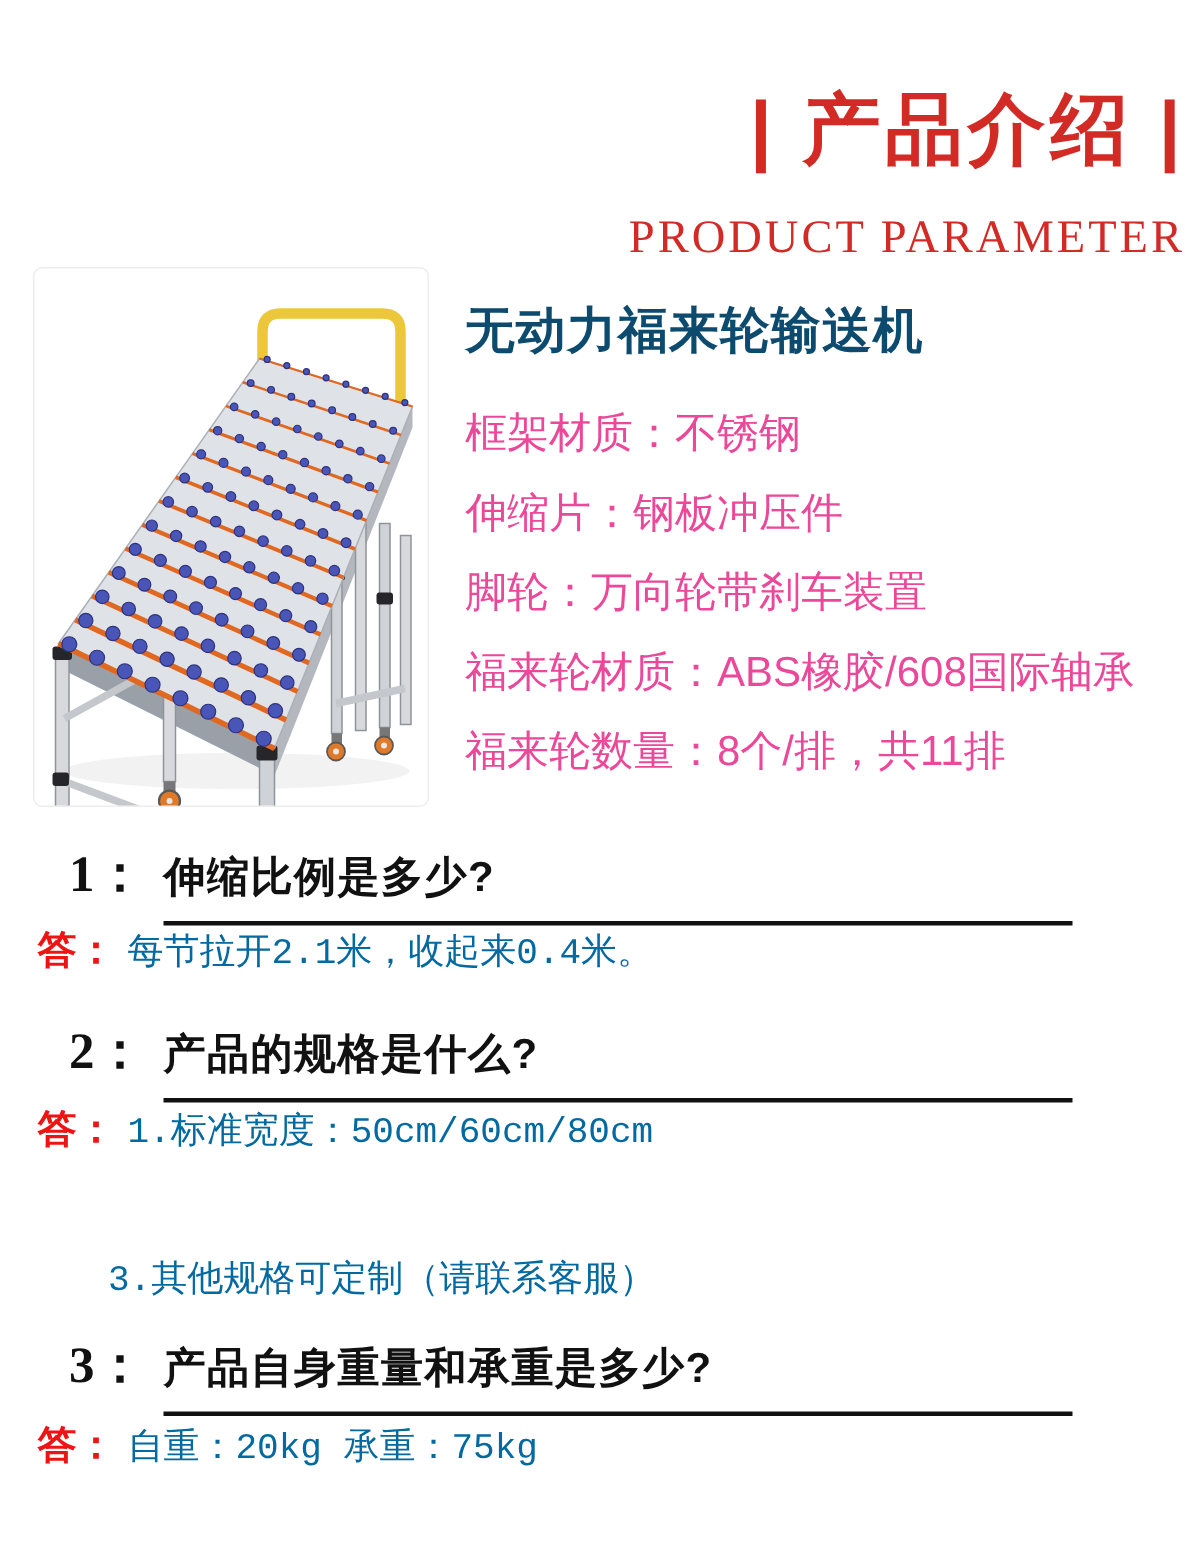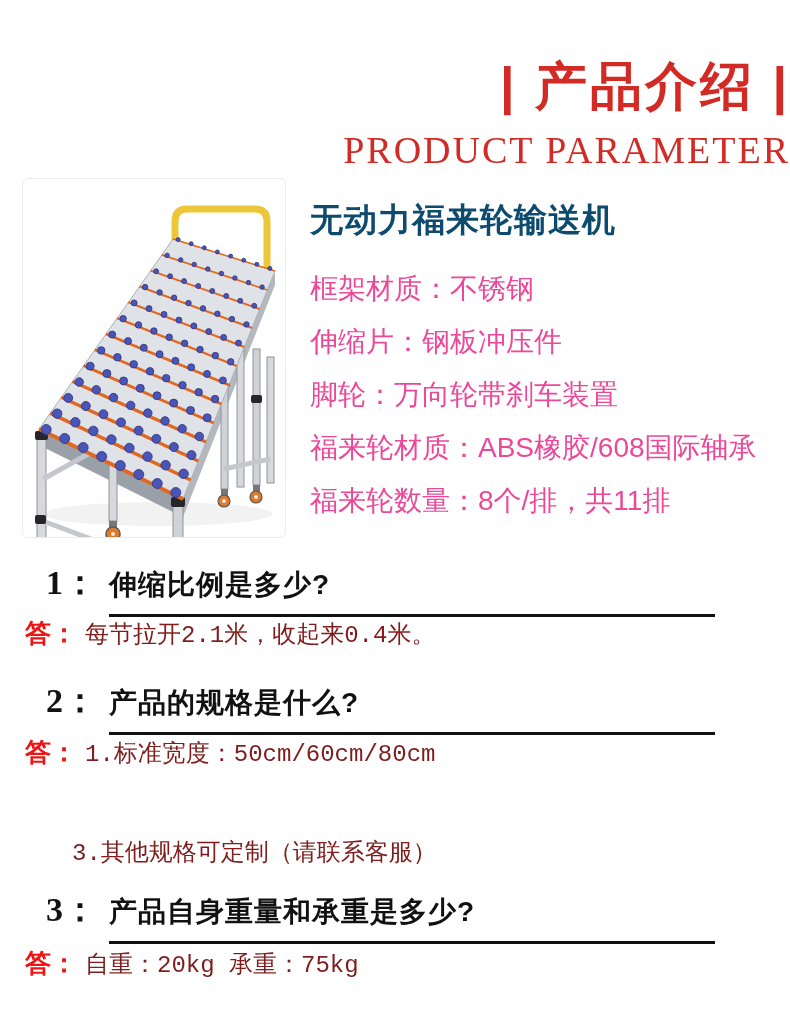--- a/index.html
+++ b/index.html
@@ -7,21 +7,21 @@
   body { width:790px; height:1027px; overflow:hidden; font-family:"Liberation Sans", sans-serif; }
   .page { position:relative; width:790px; height:1027px; background:#ffffff; }
 
   
   .hdr { position:absolute; top:52px; left:0; width:790px; text-align:right; }
   .hdr-title {
     font-size:52px; font-weight:bold; letter-spacing:3px;
     font-family:"Liberation Sans", sans-serif;
   }
   .hdr-sub {
-    margin-top:6px; font-size:38px; letter-spacing:2px;
+    margin-top:18px; font-size:31px; letter-spacing:2px;
     font-family:"Liberation Serif", serif;
   }
 
   
   .photo-box {
     position:absolute; left:22px; top:178px; width:264px; height:360px;
     background:#fff; border:1px solid #ededeb; border-radius:6px; overflow:hidden;
   }
   .photo-box svg { display:block; }
 
@@ -40,21 +40,21 @@
   .q-num {
     font-family:"Liberation Serif", serif; font-weight:bold;
     font-size:34px; color:#111; margin-right:12px; white-space:nowrap;
   }
   .q-line { flex:1; border-bottom:3px solid #111; padding-bottom:10px; }
   .q-text { font-size:28px; font-weight:bold; color:#111; letter-spacing:1px; white-space:nowrap; }
 
   .a-row { position:absolute; display:flex; align-items:baseline; white-space:nowrap; }
   .a-label { font-size:26px; color:#ee1414; font-weight:bold; margin-right:8px; }
   .a-text {
-    font-size:24px; color:#7f1d1d;
+    font-size:24px; color:#0369a1;
     font-family:"Liberation Mono","Liberation Sans",sans-serif;
   }
 </style>
 </head>
 <body>
 
 <div class="page">
 
   <div class="hdr">
     <div class="hdr-title" style="color:#d22b26">| 产品介绍 |</div>

